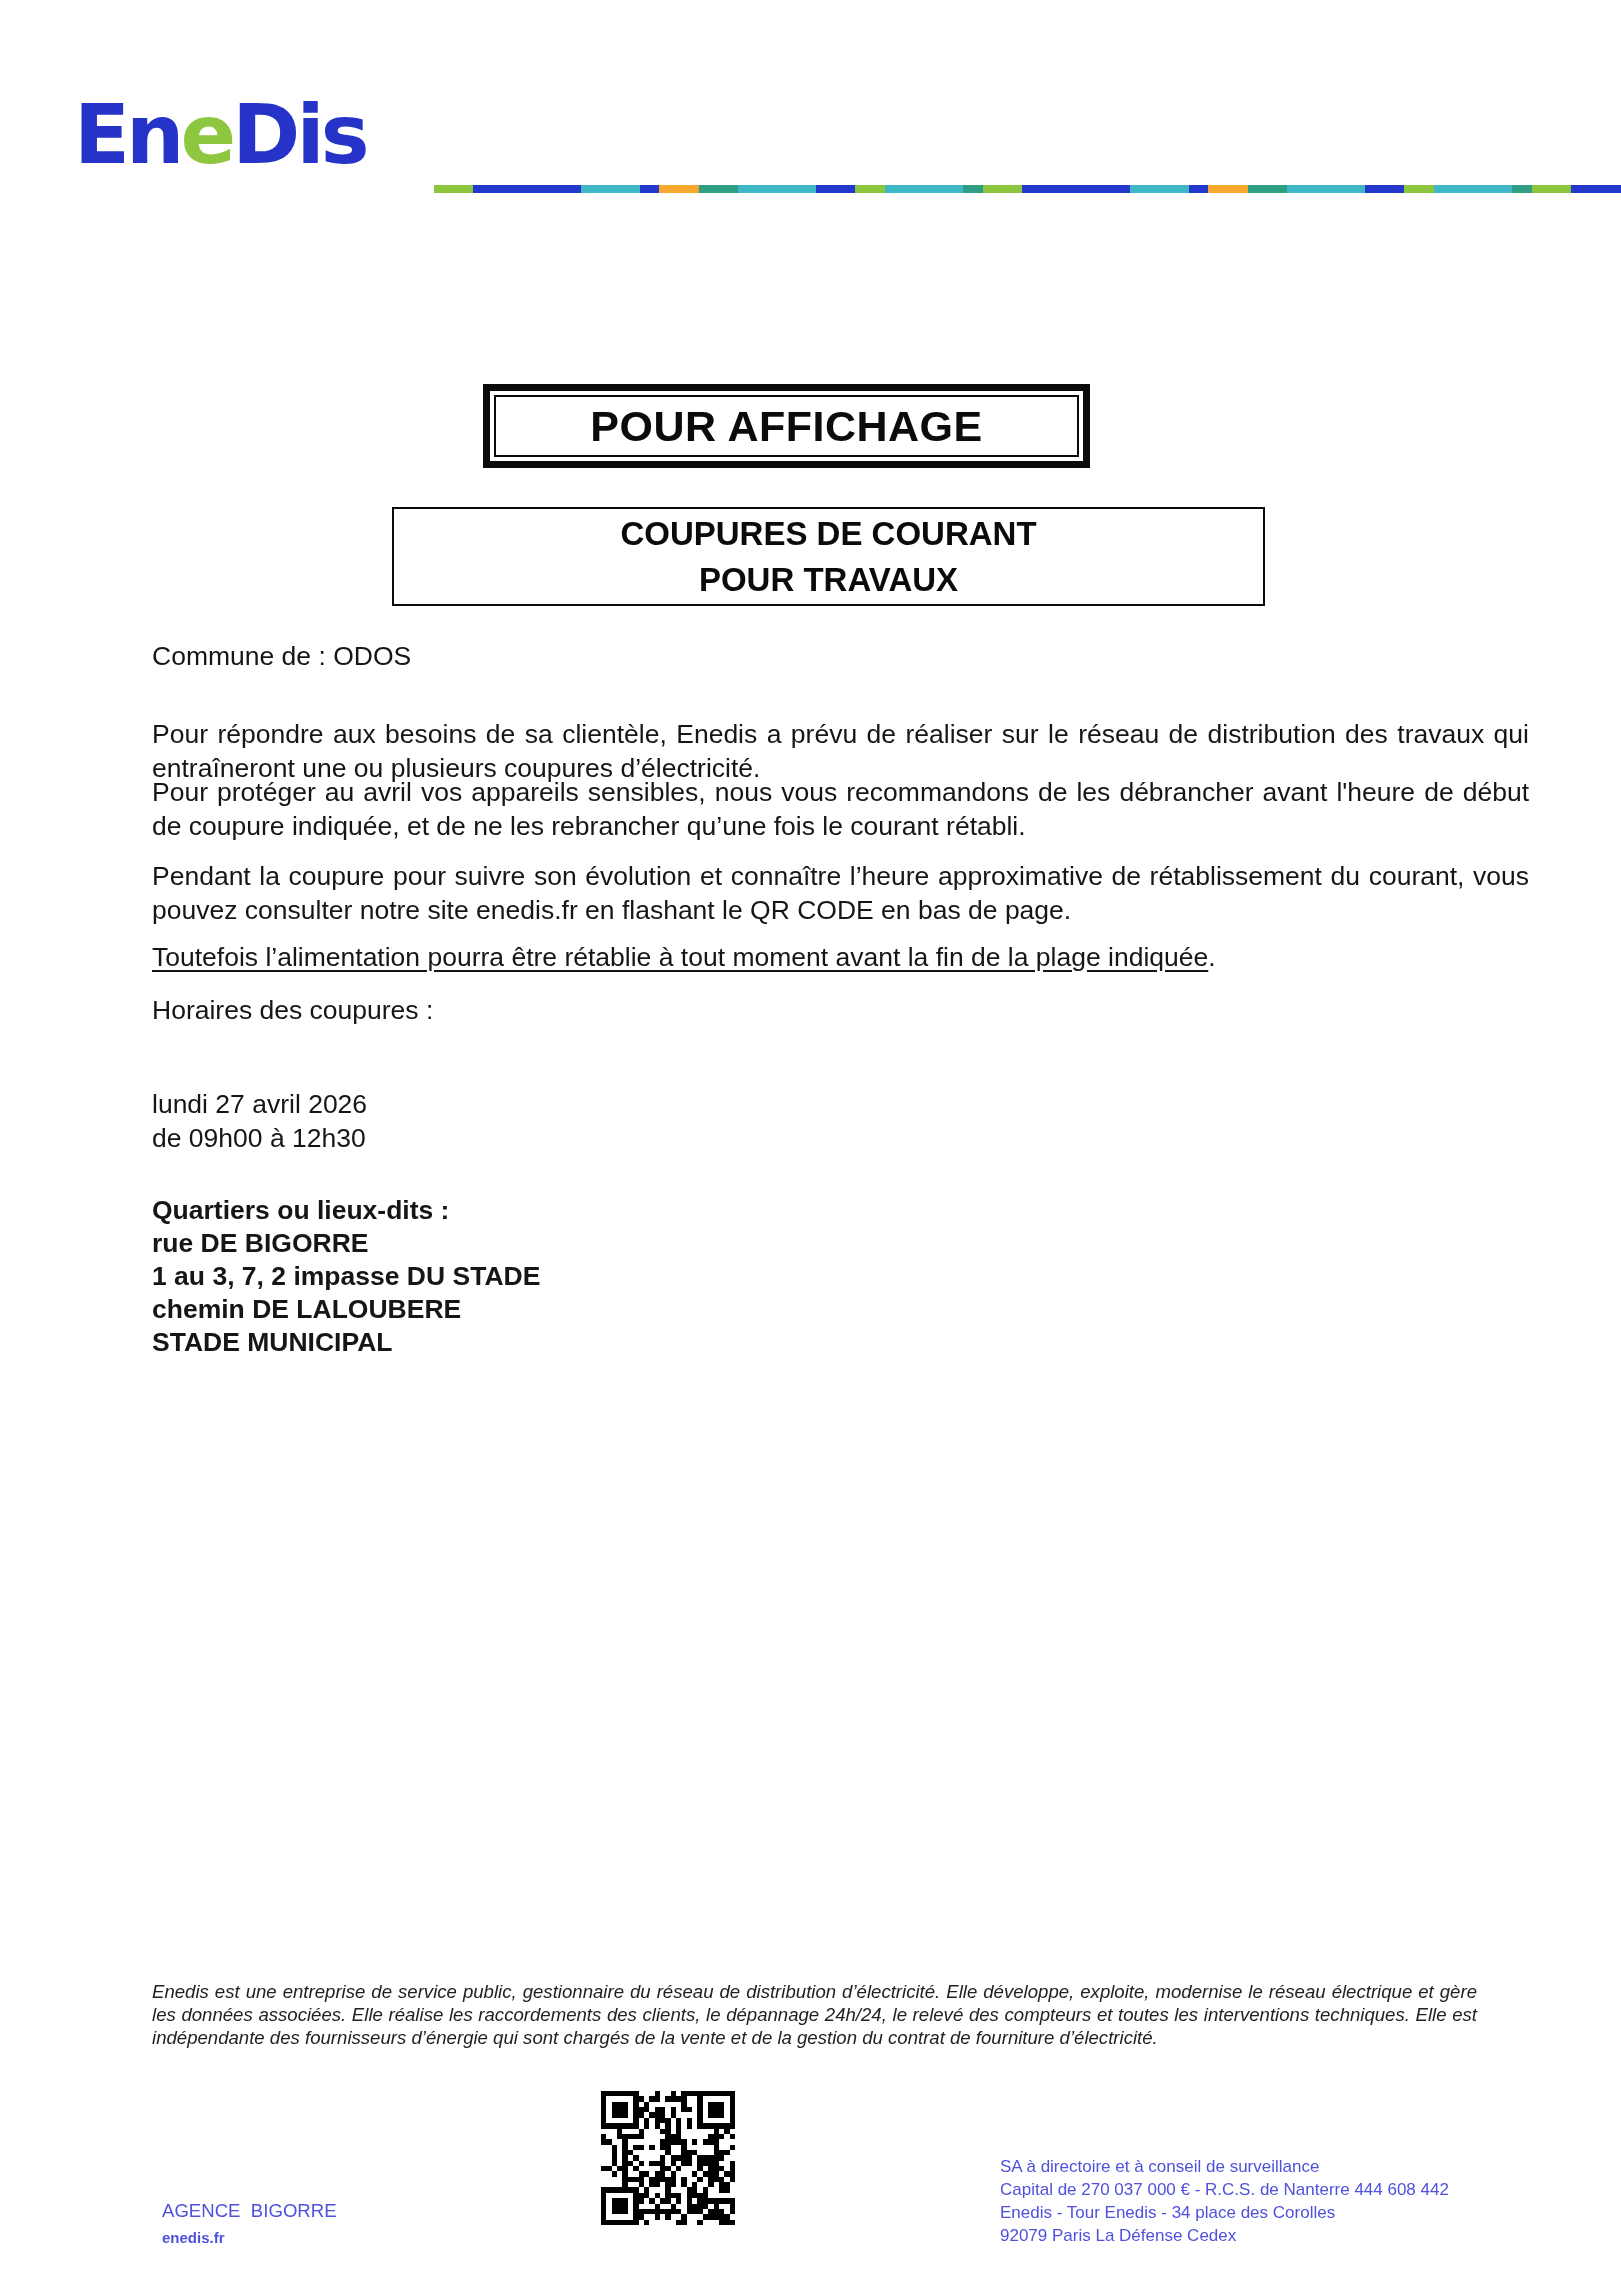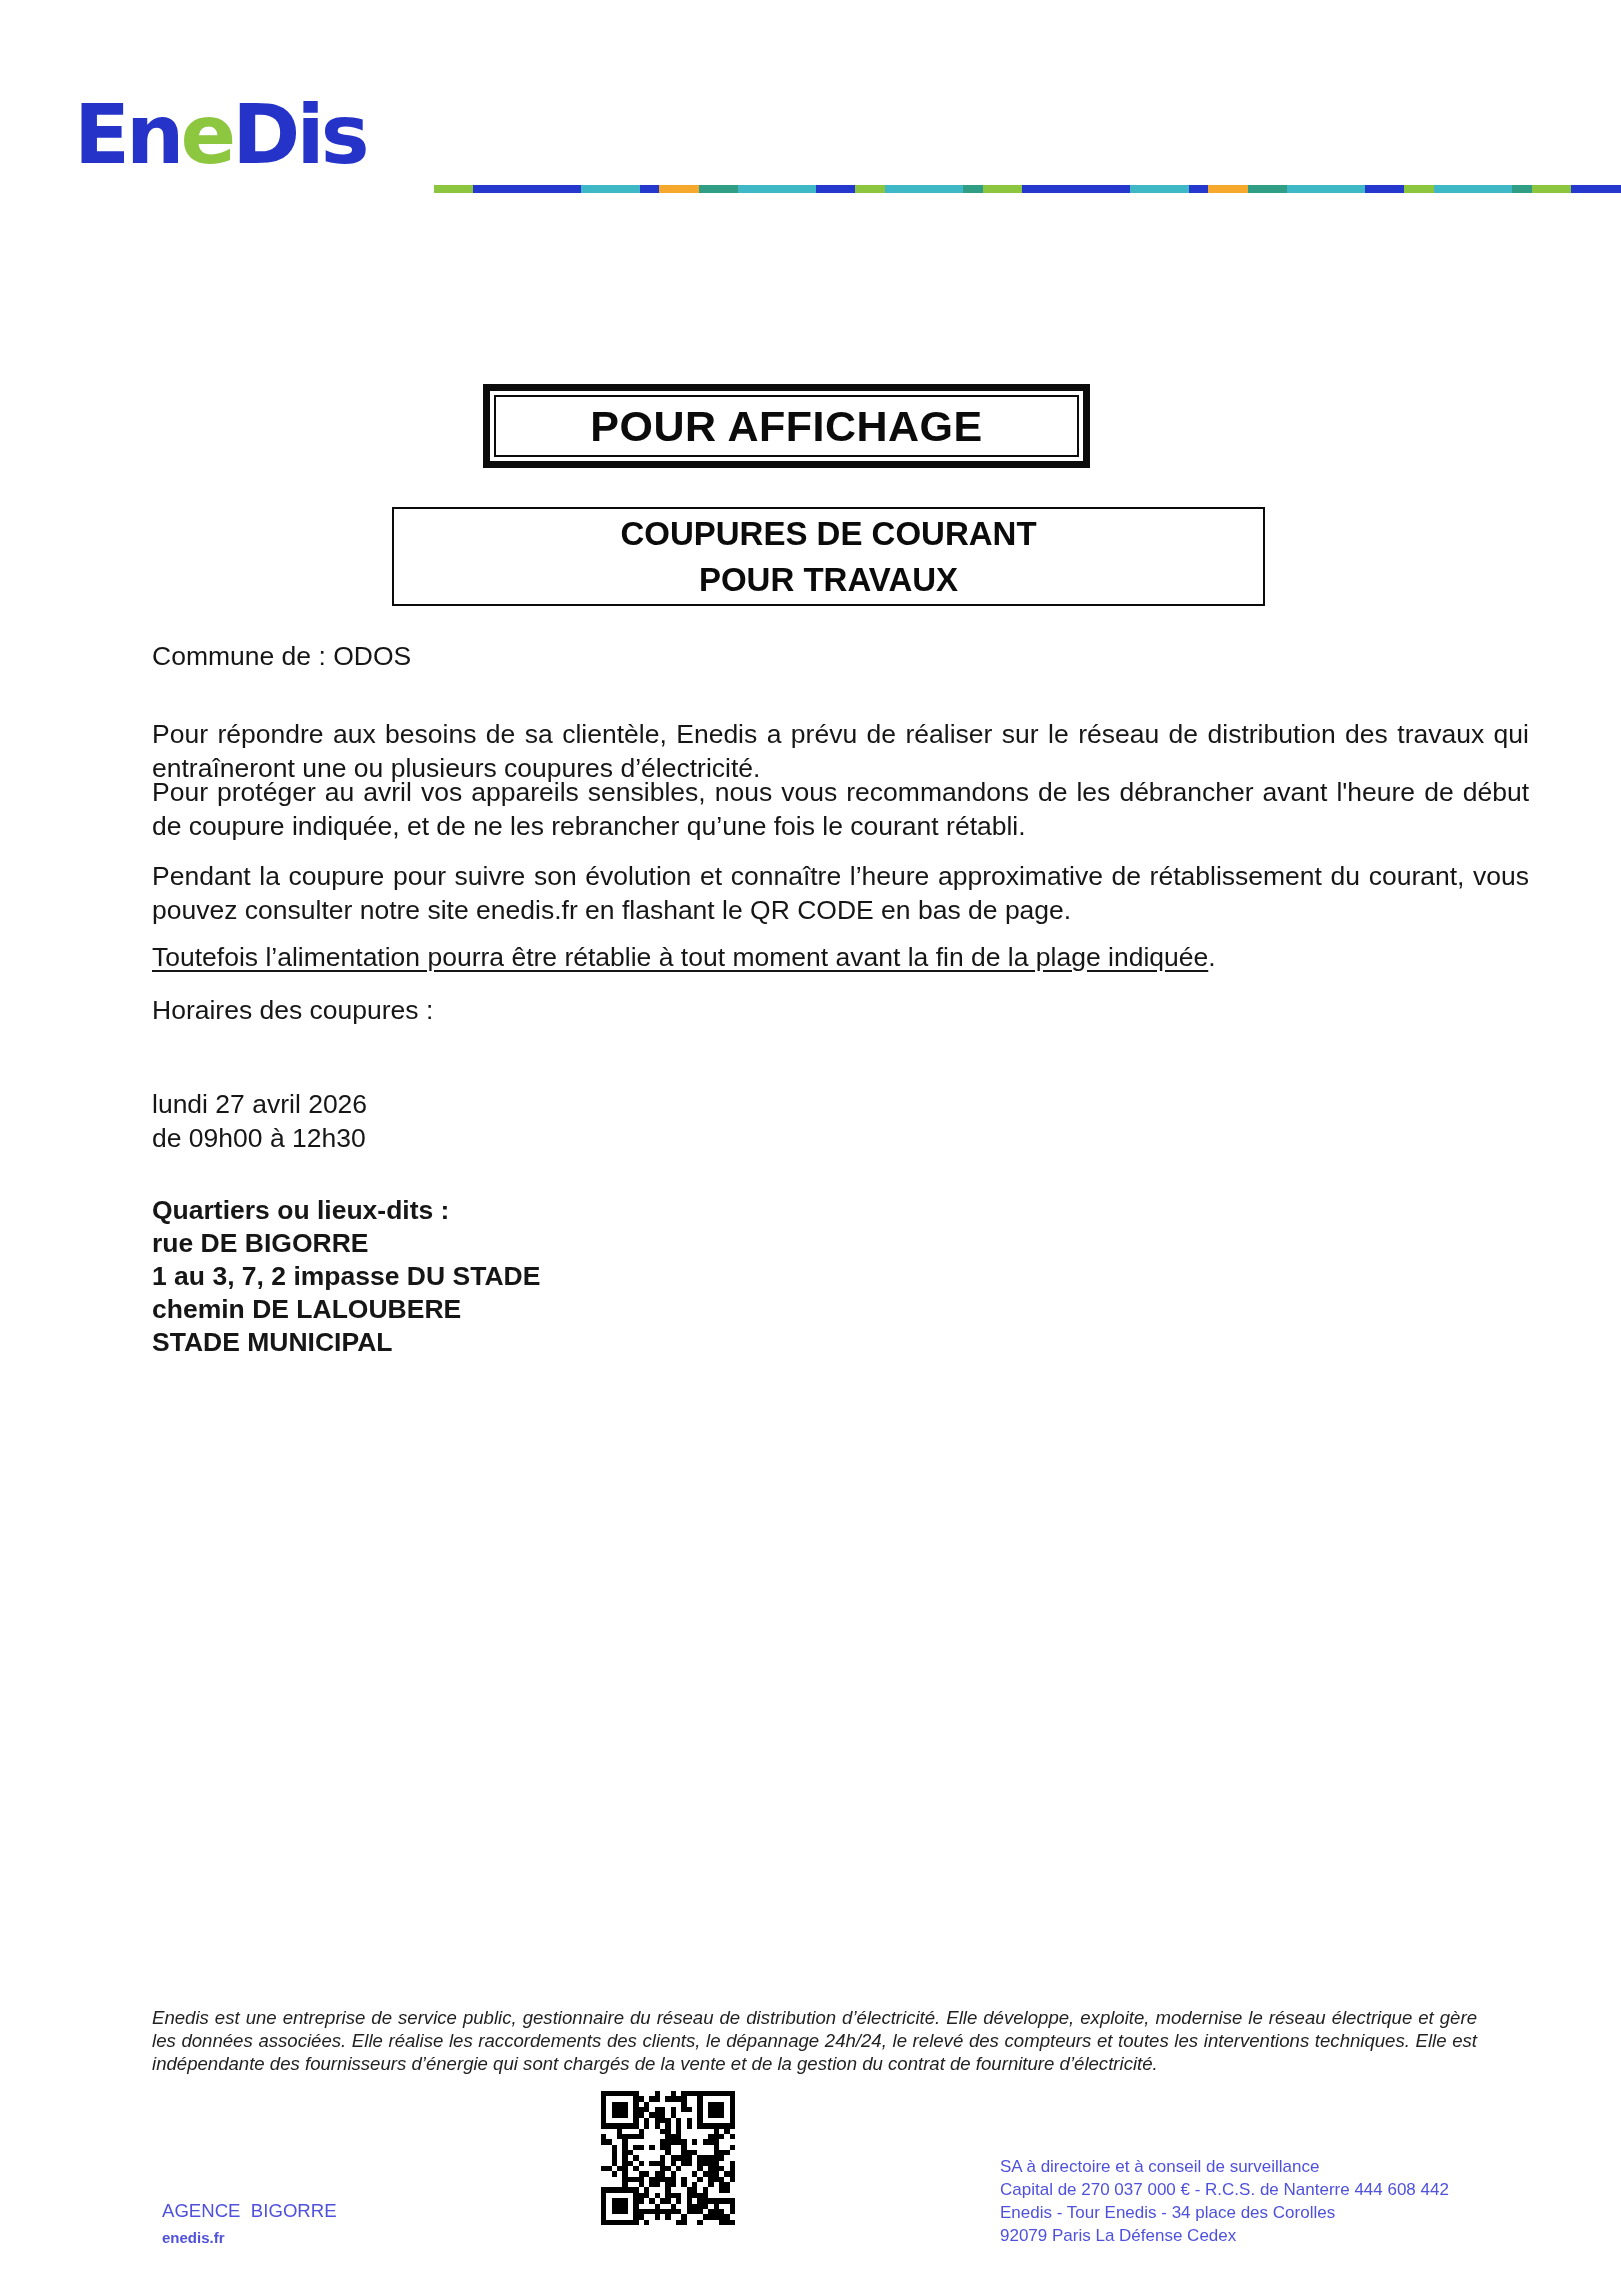--- a/index.html
+++ b/index.html
@@ -71,21 +71,20 @@
   .pos-horaires  { top: 993px; }
   .pos-date      { top: 1087px; }
   .pos-districts { top: 1194px; line-height: 33px; font-weight: bold; }
   .underlined { text-decoration: underline; text-underline-offset: 3.9px; }
 
   
   .about {
     position: absolute; left: 152px; top: 1980px; width: 1325px;
     font-style: italic; font-size: 18.6px; line-height: 23px; color: #222;
     text-align: justify;
-    margin-top: 26px;
   }
   .qr {
     position: absolute; left: 601px; top: 2091px; width: 134px; height: 134px;
   }
   .qr svg { width: 100%; height: 100%; display: block; }
   .legal {
     position: absolute; left: 1000px; top: 2155px;
     color: #4f51dd; font-size: 17px; line-height: 23px;
   }
   .agency {

